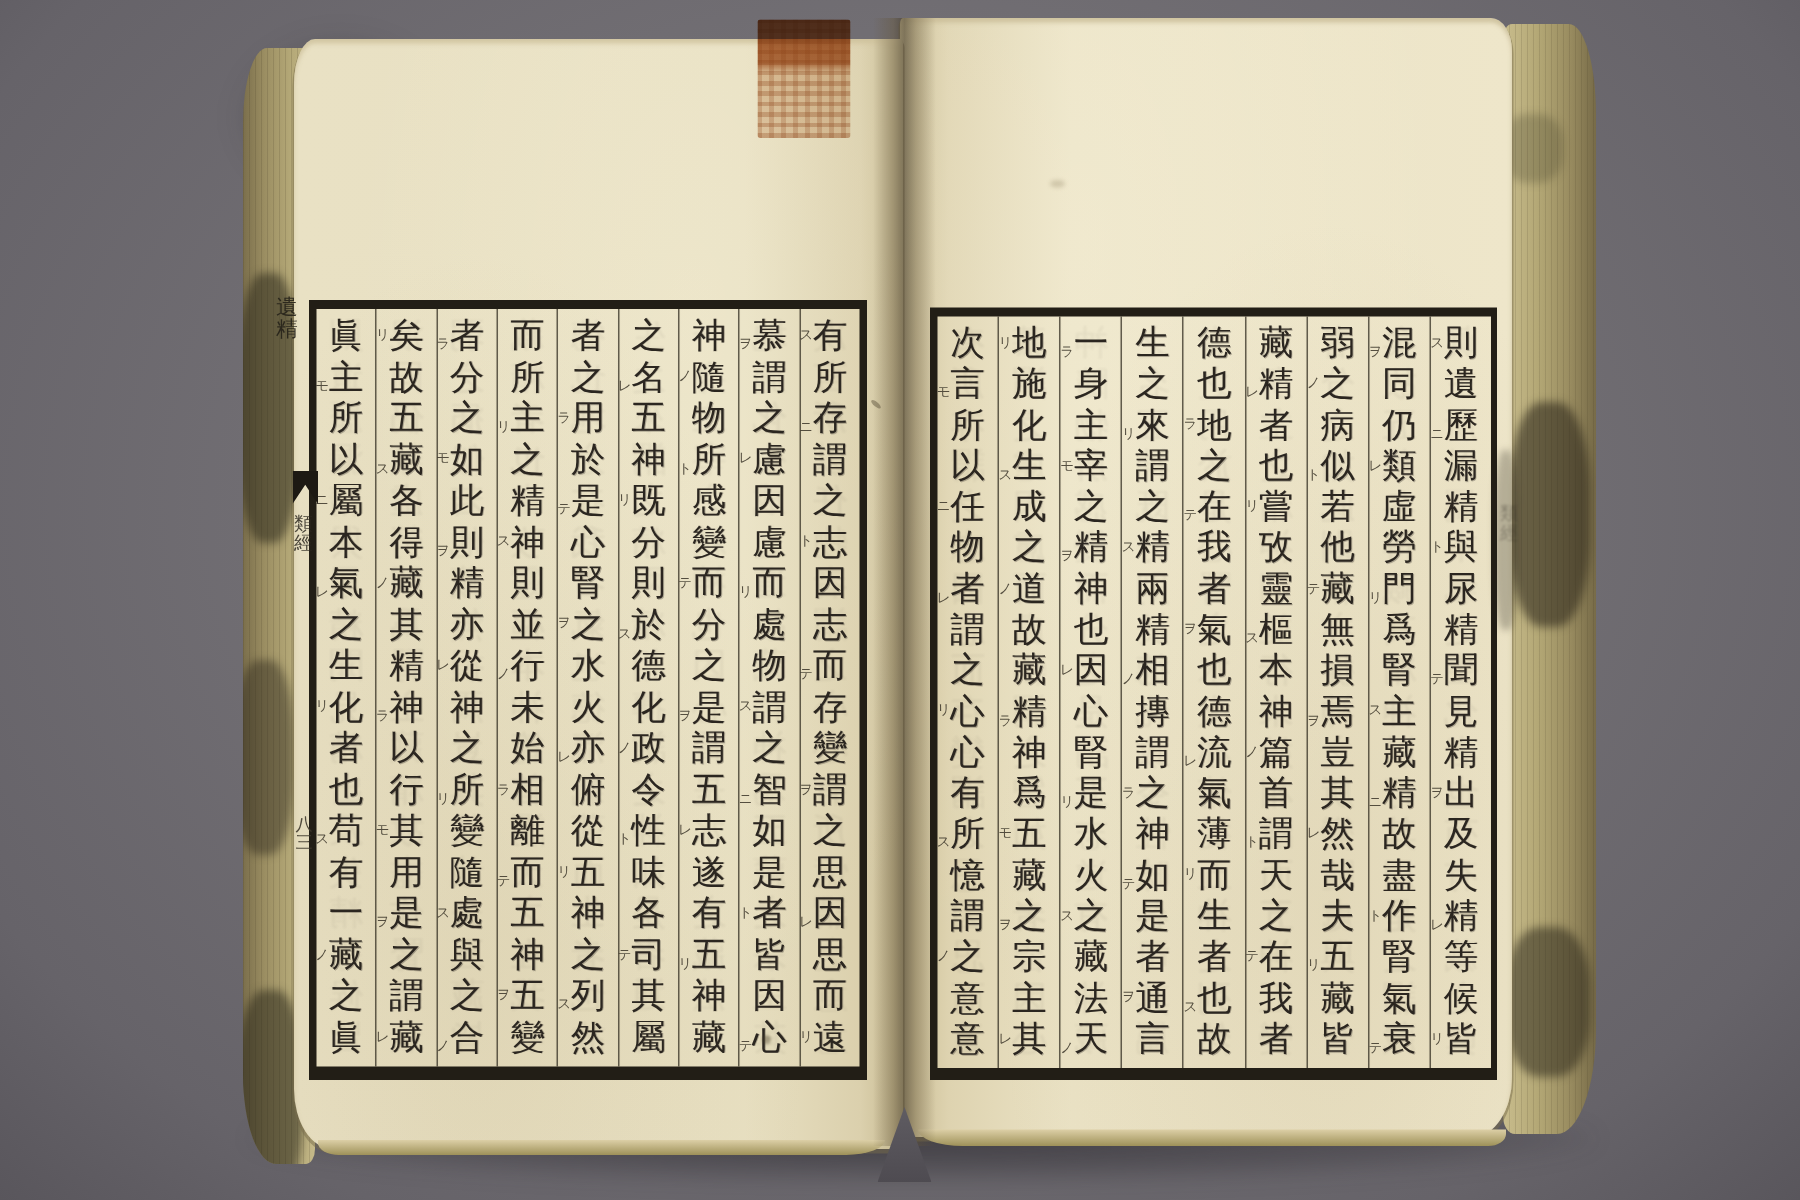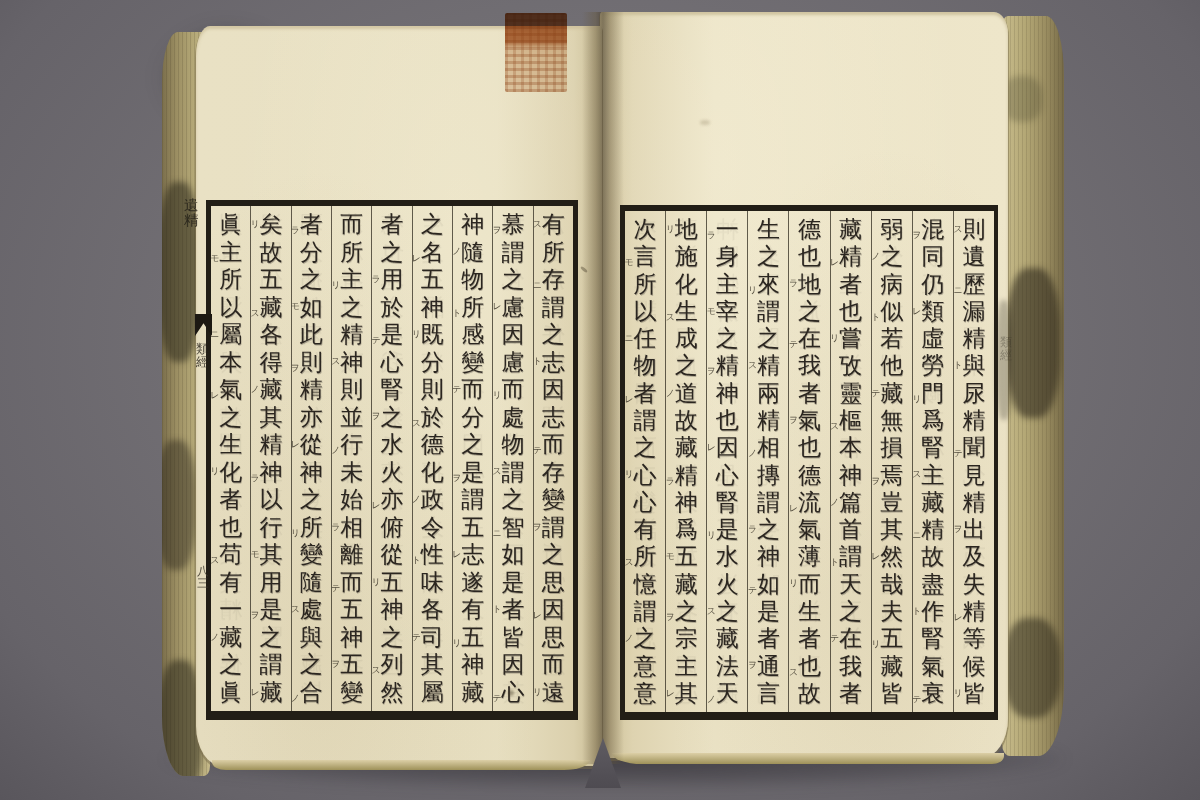--- a/index.html
+++ b/index.html
@@ -73,21 +73,21 @@
     text-shadow:.6px .6px 0 rgba(43,38,32,.30);}
   .kunten{position:absolute;left:-9px;font-size:9px;line-height:9px;color:rgba(58,52,40,.85);text-shadow:none;}
   .ghost{opacity:.05;filter:blur(.6px);transform:scaleX(-1);pointer-events:none;}
 
   
   .vlabel{word-break:break-all;line-height:1.05;color:rgba(44,39,30,.85);}
   .fold-topic{left:184px;top:198px;width:16px;font-size:14.5px;filter:blur(.5px);color:rgba(38,34,26,.9);}
   .fishtail{left:195px;top:314px;width:17px;height:22px;background:#1d1913;
     clip-path:polygon(0 0,100% 0,100% 100%,50% 42%,0 100%);}
   .fold-title{left:196px;top:342px;width:14px;font-size:12.5px;filter:blur(.4px);}
-  .fold-number{left:197px;top:565px;width:13px;font-size:11.5px;color:rgba(62,56,44,.9);filter:blur(.3px);}
+  .fold-number{left:197px;top:543px;width:13px;font-size:11.5px;color:rgba(62,56,44,.9);filter:blur(.3px);}
   .fold-title-right{left:1000px;top:336px;width:13px;font-size:12px;opacity:.4;filter:blur(.7px);}
   .fold-smudge-right{left:996px;top:300px;width:16px;height:120px;background:rgba(40,36,26,.28);filter:blur(2.5px);border-radius:40%;}
 
   
   .seal{left:505px;top:13px;width:62px;height:79px;border-radius:2px;
     background:
       repeating-linear-gradient(0deg, rgba(150,70,25,.28) 0 3px, transparent 3px 7px),
       repeating-linear-gradient(90deg, rgba(150,70,25,.22) 0 3px, transparent 3px 8px),
       linear-gradient(180deg, rgba(168,82,30,.88) 0%, rgba(168,82,30,.8) 36%, rgba(196,120,58,.34) 45%, rgba(196,120,58,.26) 100%);
     mix-blend-mode:multiply;filter:blur(.4px);}

